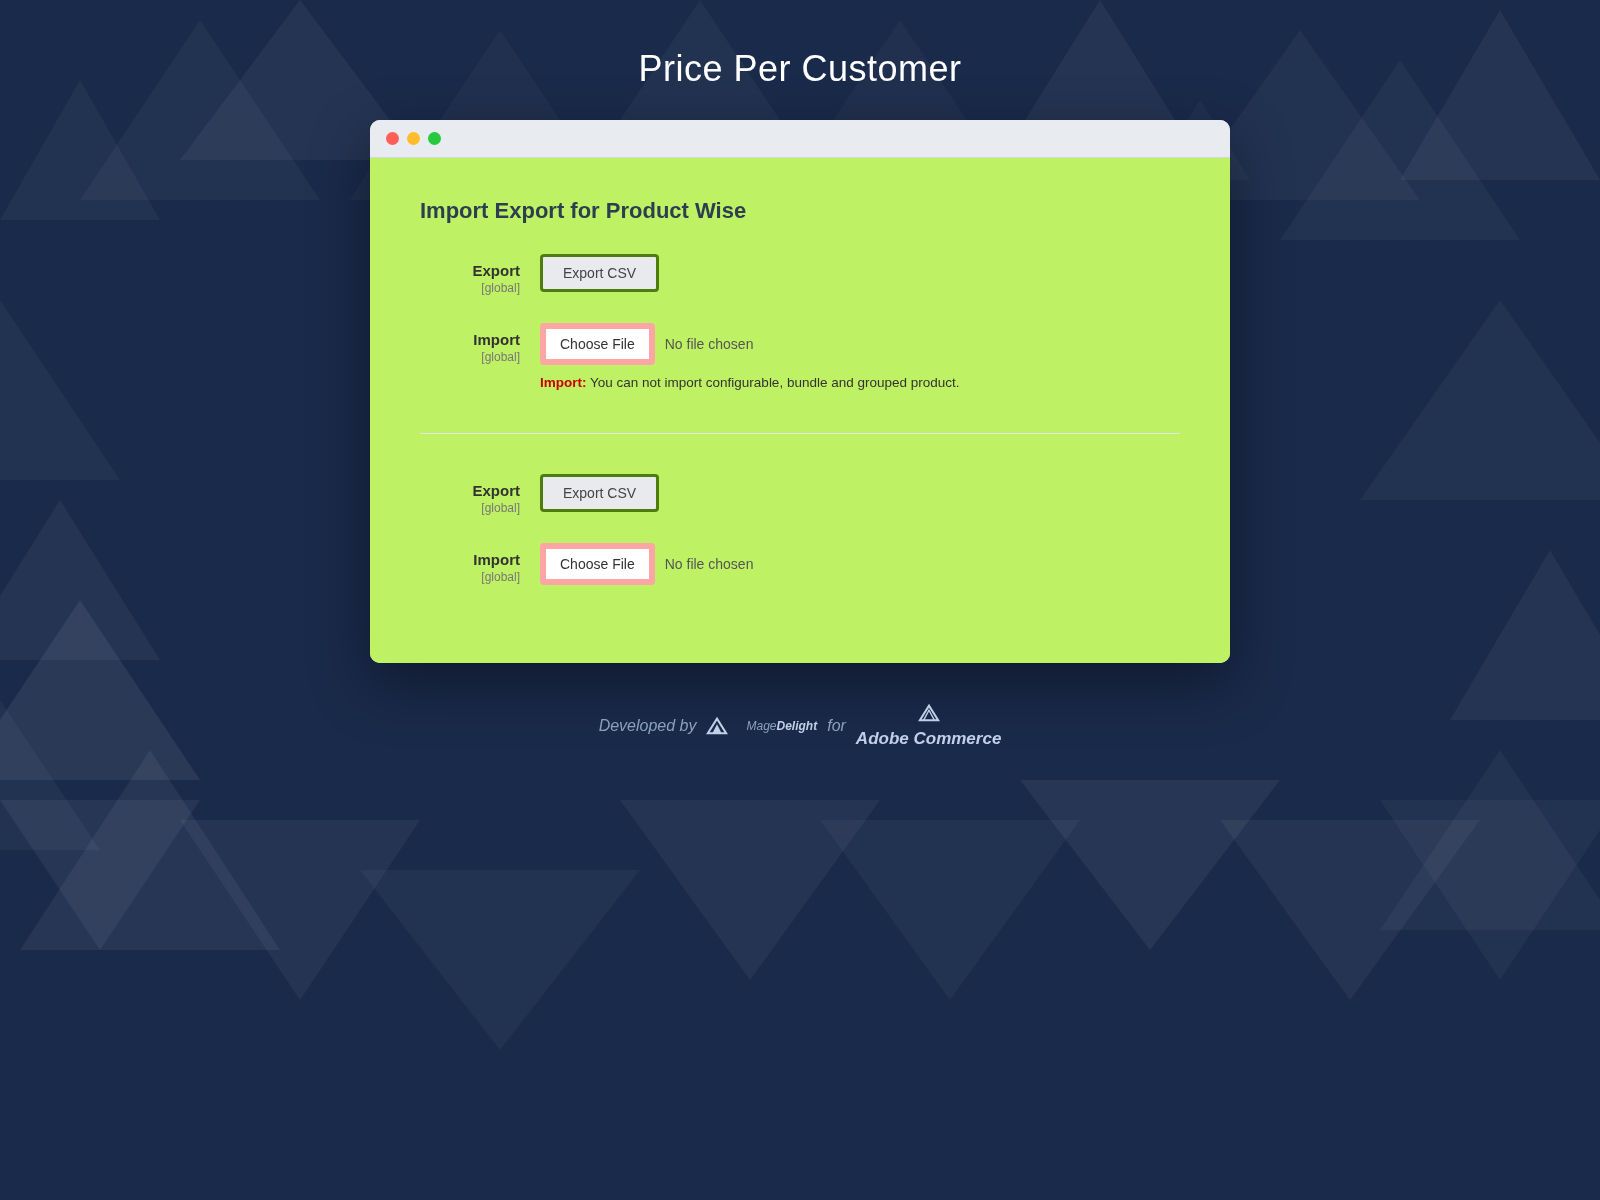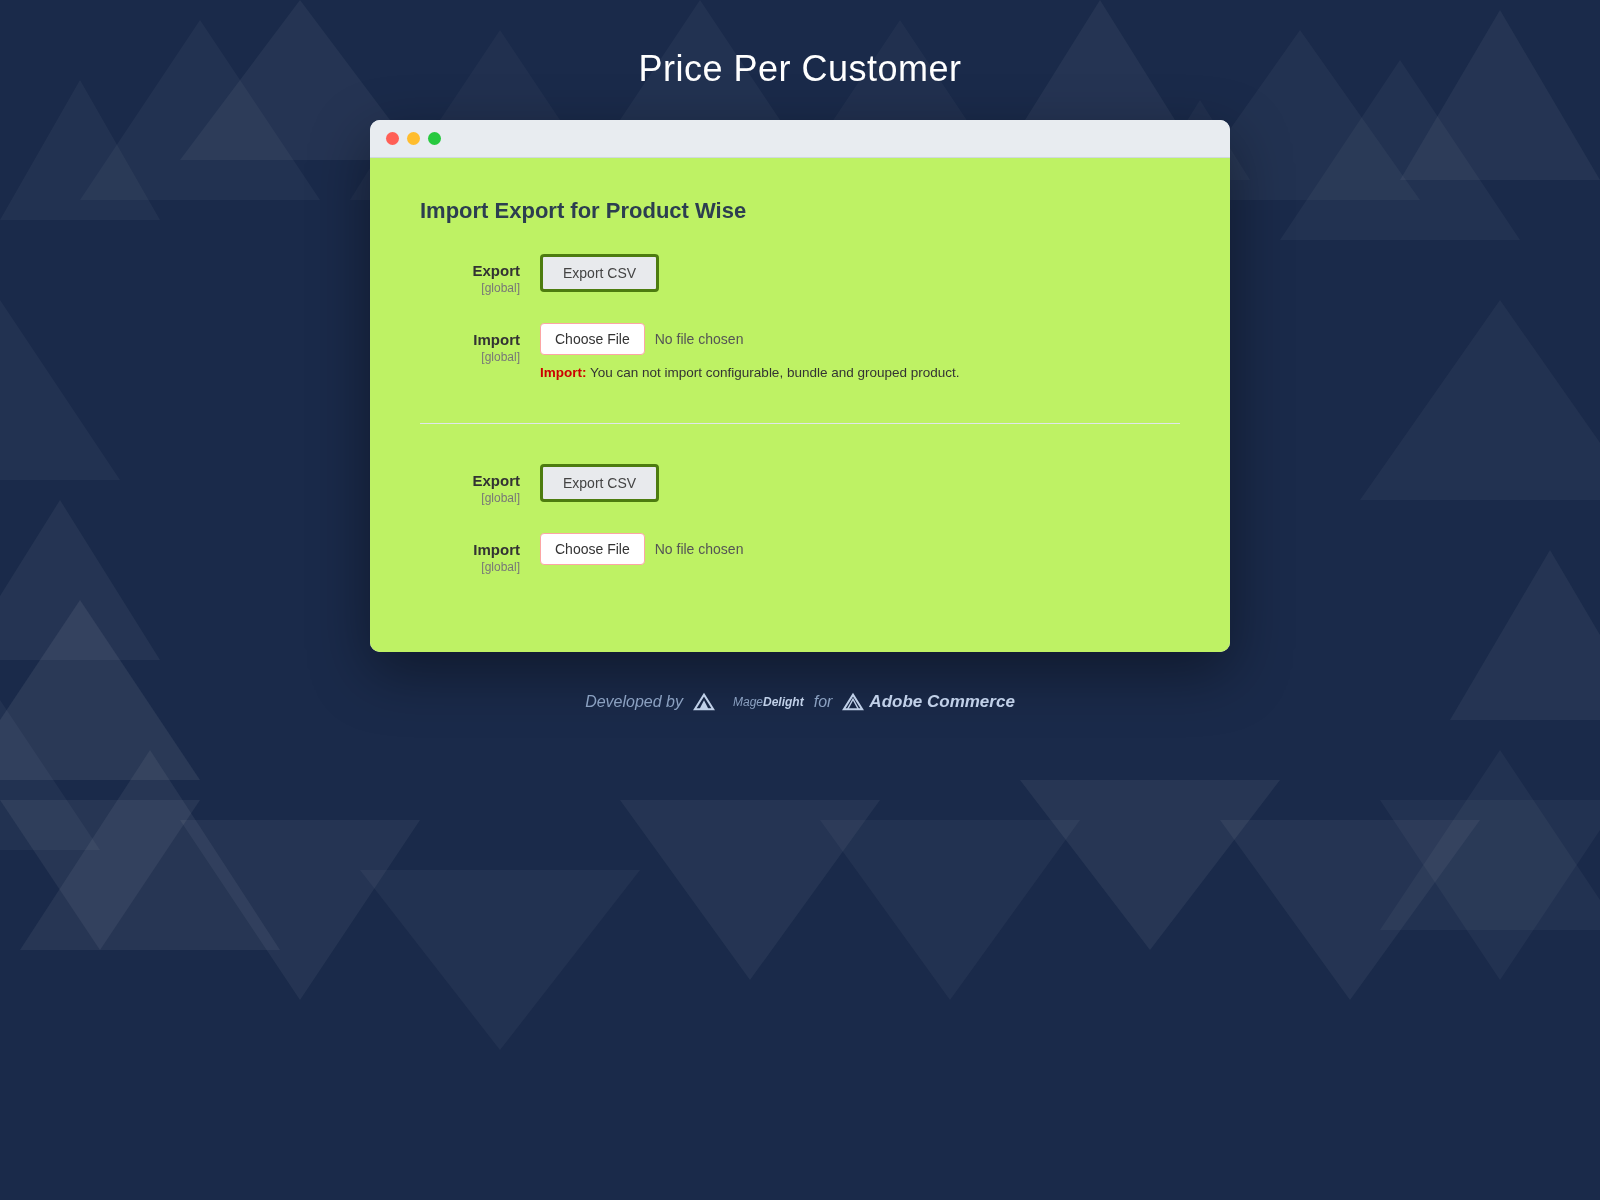--- a/index.html
+++ b/index.html
@@ -149,21 +149,21 @@
 
     
     .file-input-area {
       display: flex;
       align-items: center;
       gap: 10px;
     }
 
     .btn-choose-file {
       background: #ffffff;
-      border: 1px solid #fca5a5;
+      border: 6px solid #fca5a5;
       border-radius: 4px;
       padding: 7px 14px;
       font-size: 14px;
       color: #333;
       cursor: pointer;
       font-family: inherit;
     }
 
     .file-name {
       font-size: 14px;
@@ -207,20 +207,21 @@
       font-size: 12px;
     }
 
     .adobe-logo {
       display: inline-flex;
       align-items: center;
       gap: 5px;
       color: #c0d0e8;
       font-weight: 700;
       font-size: 17px;
+      flex-direction: column;
     }
   </style>
 </head>
 <body>
 
 <div class="bg-pattern">
   <svg viewBox="0 0 1600 1200" xmlns="http://www.w3.org/2000/svg" preserveAspectRatio="xMidYMid slice">
 
     <polygon points="80,80 160,220 0,220" fill="rgba(255,255,255,0.04)"></polygon>
     <polygon points="200,20 320,200 80,200" fill="rgba(255,255,255,0.04)"></polygon>

